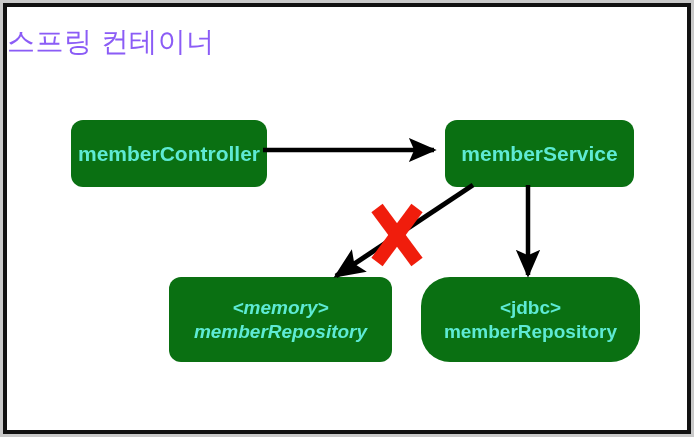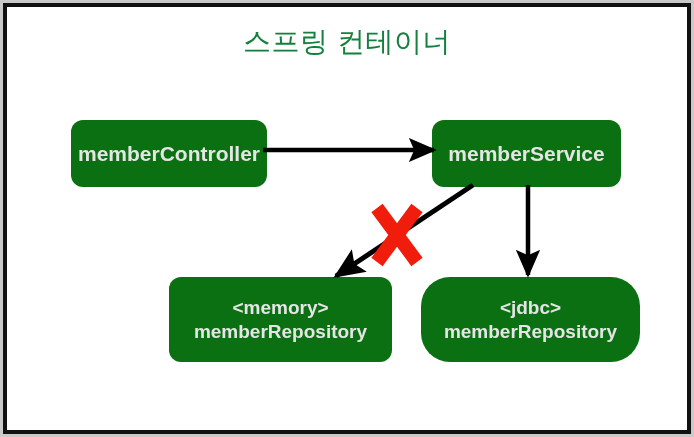--- a/index.html
+++ b/index.html
@@ -25,36 +25,36 @@
     border: 4px solid #111111;
     background: #ffffff;
   }
 
   
   #diagram-title {
     position: absolute;
     left: 0;
     top: 18px;
     width: 100%;
-    text-align: center;
+    text-align: left;
     font-size: 28px;
     font-weight: 400;
-    color: #15803d;
+    color: #8b5cf6;
     letter-spacing: 0.5px;
     line-height: 1.2;
     white-space: pre;
   }
 
   
   .bean-box {
     position: absolute;
     box-sizing: border-box;
     background: #0a7012;
     border-radius: 12px;
-    color: #e5e5e5;
+    color: #5eead4;
     font-weight: bold;
     display: flex;
     flex-direction: column;
     align-items: center;
     justify-content: center;
     text-align: center;
     line-height: 1.22;
     z-index: 3;
   }
   .bean-box .line-1,
@@ -64,32 +64,33 @@
   }
 
   #box-member-controller {
     left: 64px;
     top: 113px;
     width: 196px;
     height: 67px;
     font-size: 21px;
   }
   #box-member-service {
-    left: 425px;
+    left: 438px;
     top: 113px;
     width: 189px;
     height: 67px;
     font-size: 21px;
   }
   #box-memory-repository {
     left: 162px;
     top: 270px;
     width: 223px;
     height: 85px;
     font-size: 19px;
+    font-style: italic;
   }
   #box-jdbc-repository {
     left: 414px;
     top: 270px;
     width: 219px;
     height: 85px;
     font-size: 19px;
     border-radius: 29px;
   }
 

